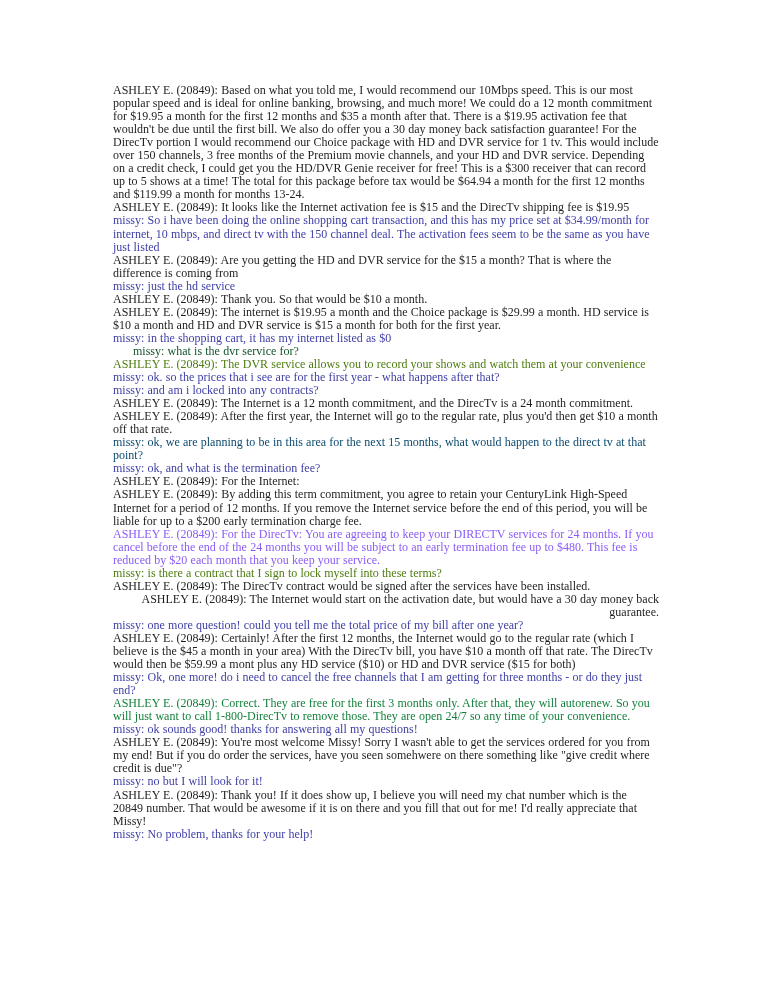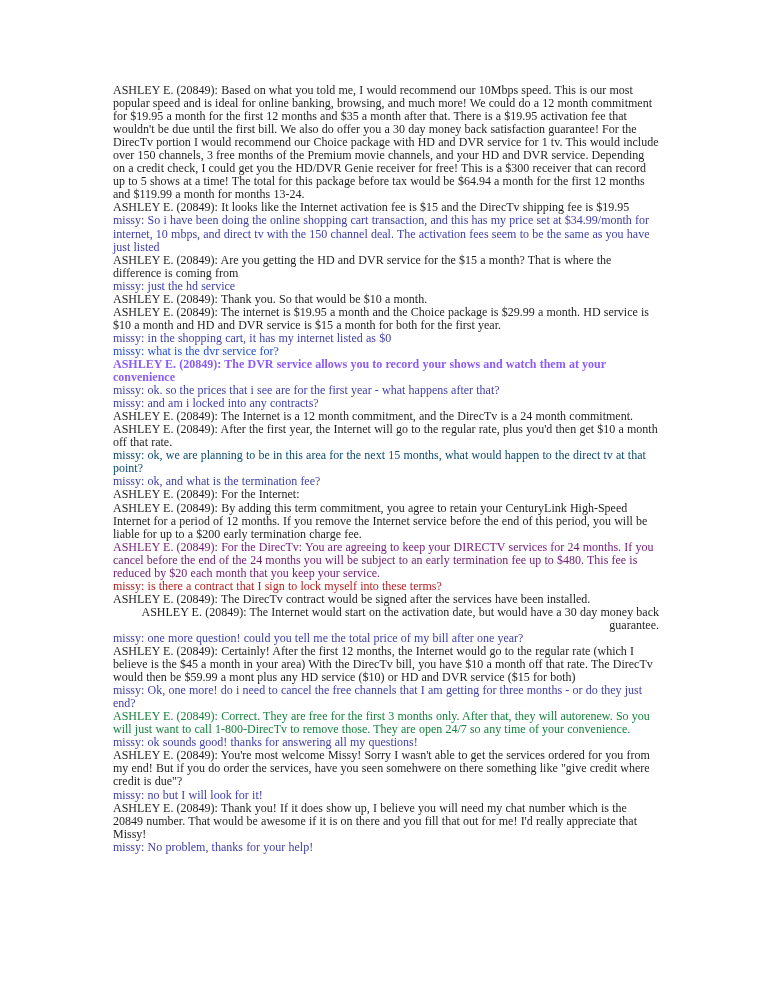--- a/index.html
+++ b/index.html
@@ -39,32 +39,32 @@
 <div class="page">
   <div class="transcript" id="transcript" style="background: rgb(255, 255, 255);">
       <p class="message agent" style="color: rgb(30, 30, 30);">ASHLEY E. (20849): Based on what you told me, I would recommend our 10Mbps speed. This is our most popular speed and is ideal for online banking, browsing, and much more! We could do a 12 month commitment for $19.95 a month for the first 12 months and $35 a month after that. There is a $19.95 activation fee that wouldn't be due until the first bill. We also do offer you a 30 day money back satisfaction guarantee! For the DirecTv portion I would recommend our Choice package with HD and DVR service for 1 tv. This would include over 150 channels, 3 free months of the Premium movie channels, and your HD and DVR service. Depending on a credit check, I could get you the HD/DVR Genie receiver for free! This is a $300 receiver that can record up to 5 shows at a time! The total for this package before tax would be $64.94 a month for the first 12 months and $119.99 a month for months 13-24.</p>
       <p class="message agent" style="color: rgb(30, 30, 30);">ASHLEY E. (20849): It looks like the Internet activation fee is $15 and the DirecTv shipping fee is $19.95</p>
       <p class="message customer" style="color: rgb(64, 64, 168);">missy: So i have been doing the online shopping cart transaction, and this has my price set at $34.99/month for internet, 10 mbps, and direct tv with the 150 channel deal. The activation fees seem to be the same as you have just listed</p>
       <p class="message agent" style="color: rgb(30, 30, 30);">ASHLEY E. (20849): Are you getting the HD and DVR service for the $15 a month? That is where the difference is coming from</p>
       <p class="message customer" style="color: rgb(64, 64, 168);">missy: just the hd service</p>
       <p class="message agent" style="color: rgb(30, 30, 30);">ASHLEY E. (20849): Thank you. So that would be $10 a month.</p>
       <p class="message agent" style="color: rgb(30, 30, 30);">ASHLEY E. (20849): The internet is $19.95 a month and the Choice package is $29.99 a month. HD service is $10 a month and HD and DVR service is $15 a month for both for the first year.</p>
       <p class="message customer" style="color: rgb(64, 64, 168);">missy: in the shopping cart, it has my internet listed as $0</p>
-      <p class="message customer" style="color: #1d4ed8;">missy: what is the dvr service for?</p>
-      <p class="message agent" style="color: #8b5cf6; font-weight: bold;">ASHLEY E. (20849): The DVR service allows you to record your shows and watch them at your convenience</p>
+      <p class="message customer" style="color: #14532d; margin-left: 20px;">missy: what is the dvr service for?</p>
+      <p class="message agent" style="color: #4d7c0f;">ASHLEY E. (20849): The DVR service allows you to record your shows and watch them at your convenience</p>
       <p class="message customer" style="color: rgb(64, 64, 168);">missy: ok. so the prices that i see are for the first year - what happens after that?</p>
       <p class="message customer" style="color: rgb(64, 64, 168);">missy: and am i locked into any contracts?</p>
       <p class="message agent" style="color: rgb(30, 30, 30);">ASHLEY E. (20849): The Internet is a 12 month commitment, and the DirecTv is a 24 month commitment.</p>
       <p class="message agent" style="color: rgb(30, 30, 30);">ASHLEY E. (20849): After the first year, the Internet will go to the regular rate, plus you'd then get $10 a month off that rate.</p>
       <p class="message customer" style="color: #0c4a6e;">missy: ok, we are planning to be in this area for the next 15 months, what would happen to the direct tv at that point?</p>
       <p class="message customer" style="color: rgb(64, 64, 168);">missy: ok, and what is the termination fee?</p>
       <p class="message agent" style="color: rgb(30, 30, 30);">ASHLEY E. (20849): For the Internet:</p>
       <p class="message agent" style="color: rgb(30, 30, 30);">ASHLEY E. (20849): By adding this term commitment, you agree to retain your CenturyLink High-Speed Internet for a period of 12 months. If you remove the Internet service before the end of this period, you will be liable for up to a $200 early termination charge fee.</p>
-      <p class="message agent" style="color: #701a75;">ASHLEY E. (20849): For the DirecTv: You are agreeing to keep your DIRECTV services for 24 months. If you cancel before the end of the 24 months you will be subject to an early termination fee up to $480. This fee is reduced by $20 each month that you keep your service.</p>
-      <p class="message customer" style="color: #b91c1c;">missy: is there a contract that I sign to lock myself into these terms?</p>
+      <p class="message agent" style="color: #8b5cf6;">ASHLEY E. (20849): For the DirecTv: You are agreeing to keep your DIRECTV services for 24 months. If you cancel before the end of the 24 months you will be subject to an early termination fee up to $480. This fee is reduced by $20 each month that you keep your service.</p>
+      <p class="message customer" style="color: #4d7c0f;">missy: is there a contract that I sign to lock myself into these terms?</p>
       <p class="message agent" style="color: rgb(30, 30, 30);">ASHLEY E. (20849): The DirecTv contract would be signed after the services have been installed.</p>
       <p class="message agent" style="color: rgb(30, 30, 30); text-align: right;">ASHLEY E. (20849): The Internet would start on the activation date, but would have a 30 day money back guarantee.</p>
       <p class="message customer" style="color: rgb(64, 64, 168);">missy: one more question! could you tell me the total price of my bill after one year?</p>
       <p class="message agent" style="color: rgb(30, 30, 30);">ASHLEY E. (20849): Certainly! After the first 12 months, the Internet would go to the regular rate (which I believe is the $45 a month in your area) With the DirecTv bill, you have $10 a month off that rate. The DirecTv would then be $59.99 a mont plus any HD service ($10) or HD and DVR service ($15 for both)</p>
       <p class="message customer" style="color: rgb(64, 64, 168);">missy: Ok, one more! do i need to cancel the free channels that I am getting for three months - or do they just end?</p>
       <p class="message agent" style="color: #15803d;">ASHLEY E. (20849): Correct. They are free for the first 3 months only. After that, they will autorenew. So you will just want to call 1-800-DirecTv to remove those. They are open 24/7 so any time of your convenience.</p>
       <p class="message customer" style="color: rgb(64, 64, 168);">missy: ok sounds good! thanks for answering all my questions!</p>
       <p class="message agent" style="color: rgb(30, 30, 30);">ASHLEY E. (20849): You're most welcome Missy! Sorry I wasn't able to get the services ordered for you from my end! But if you do order the services, have you seen somehwere on there something like "give credit where credit is due"?</p>
       <p class="message customer" style="color: rgb(64, 64, 168);">missy: no but I will look for it!</p>
       <p class="message agent" style="color: rgb(30, 30, 30);">ASHLEY E. (20849): Thank you! If it does show up, I believe you will need my chat number which is the 20849 number. That would be awesome if it is on there and you fill that out for me! I'd really appreciate that Missy!</p>

